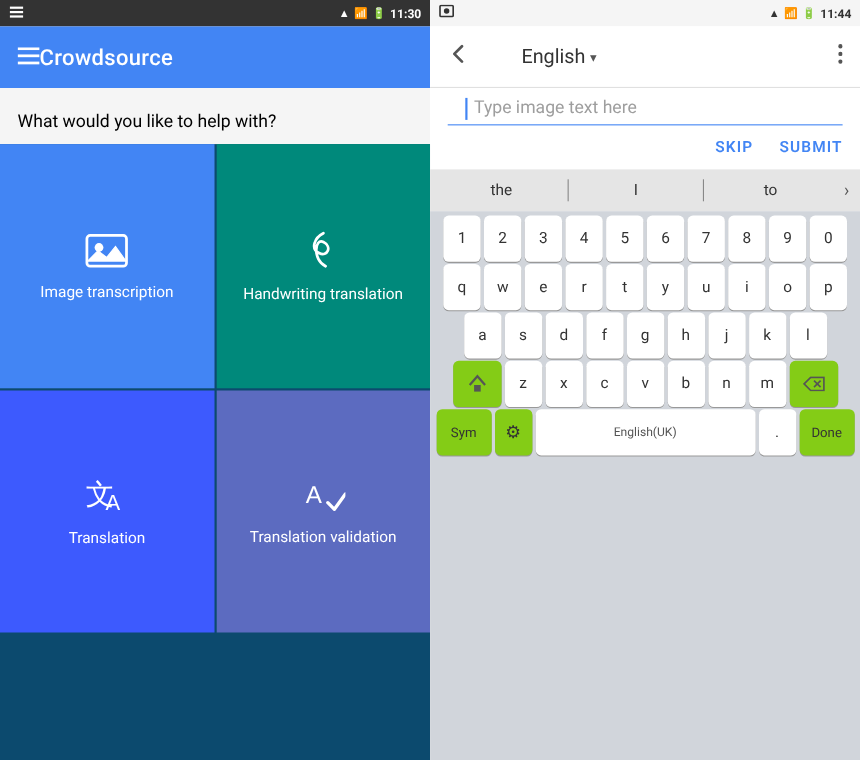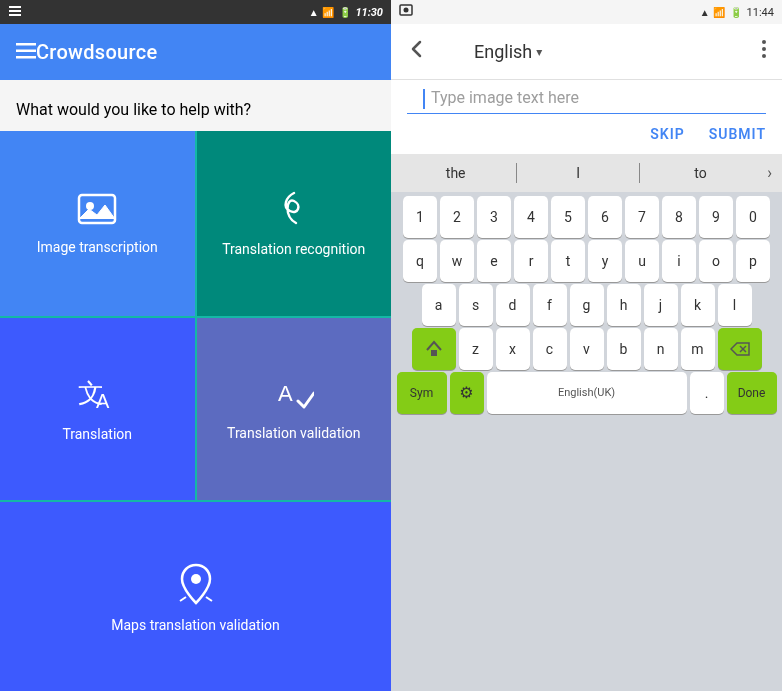--- a/index.html
+++ b/index.html
@@ -24,21 +24,21 @@
     .status-bar-left {
       background: #333;
       height: 24px;
       display: flex;
       align-items: center;
       justify-content: space-between;
       padding: 0 8px;
       color: white;
       font-size: 11px;
     }
-    .status-bar-left .time { font-weight: bold; font-style: italic; }
+    .status-bar-left .time { font-weight: bold; }
     .status-bar-left .icons { display: flex; gap: 4px; align-items: center; }
 
     .app-header {
       background: #4285f4;
       height: 56px;
       display: flex;
       align-items: center;
       padding: 0 16px;
     }
     .hamburger-icon {
@@ -60,21 +60,21 @@
       font-weight: 400;
       background: #f5f5f5;
     }
 
     .grid-container {
       display: grid;
       grid-template-columns: 1fr 1fr;
       grid-template-rows: auto auto auto;
       gap: 2px;
       flex: 1;
-      background: #14b8a6;
+      background: #0c4a6e;
     }
 
     .grid-item {
       display: flex;
       flex-direction: column;
       align-items: center;
       justify-content: center;
       padding: 20px 10px;
       cursor: pointer;
       gap: 12px;
@@ -114,21 +114,21 @@
     .status-bar-right {
       background: #f5f5f5;
       height: 24px;
       display: flex;
       align-items: center;
       justify-content: space-between;
       padding: 0 8px;
       color: #333;
       font-size: 11px;
     }
-    .status-bar-right .time { font-weight: normal; }
+    .status-bar-right .time { font-weight: bold; }
     .status-bar-right .icons { display: flex; gap: 4px; align-items: center; }
 
     .right-header {
       height: 56px;
       display: flex;
       align-items: center;
       padding: 0 8px;
       background: #fff;
       border-bottom: 1px solid #e0e0e0;
       gap: 8px;
@@ -346,21 +346,21 @@
       </div>
       <span class="item-label">Image transcription</span>
     </div>
 
     <div class="grid-item teal">
       <div class="icon-area">
         <svg width="36" height="40" viewBox="0 0 36 40" fill="none" stroke="white" stroke-width="2.5" stroke-linecap="round">
           <path d="M18 4 C10 8, 6 18, 14 22 C22 26, 26 16, 18 12 C10 8, 8 28, 20 34"></path>
         </svg>
       </div>
-      <span class="item-label">Translation recognition</span>
+      <span class="item-label">Handwriting translation</span>
     </div>
 
     <div class="grid-item indigo">
       <div class="icon-area">
         <svg width="42" height="38" viewBox="0 0 42 38" fill="white">
           <text x="2" y="26" font-size="26" fill="white" font-family="Arial">文</text>
           <text x="20" y="32" font-size="20" fill="white" font-family="Arial">A</text>
         </svg>
       </div>
       <span class="item-label">Translation</span>
@@ -369,30 +369,20 @@
     <div class="grid-item blue-light">
       <div class="icon-area">
         <svg width="40" height="36" viewBox="0 0 40 36" fill="none">
           <text x="4" y="24" font-size="22" fill="white" font-family="Arial">A</text>
           <polyline points="24,24 30,30 40,16" stroke="white" stroke-width="3" fill="none" stroke-linecap="round" stroke-linejoin="round"></polyline>
         </svg>
       </div>
       <span class="item-label">Translation validation</span>
     </div>
 
-    <div class="grid-item blue-wide">
-      <div class="icon-area">
-        <svg width="48" height="44" viewBox="0 0 48 44" fill="none">
-          <path d="M24 4 C16 4 10 10 10 18 C10 28 24 42 24 42 C24 42 38 28 38 18 C38 10 32 4 24 4 Z" fill="none" stroke="white" stroke-width="2.5"></path>
-          <circle cx="24" cy="18" r="5" fill="white"></circle>
-          <path d="M14 36 L8 40 M34 36 L40 40" stroke="white" stroke-width="2"></path>
-        </svg>
-      </div>
-      <span class="item-label">Maps translation validation</span>
-    </div>
 
   </div>
 </div>
 
 <div class="right-panel">
 
   <div class="status-bar-right">
     <div>
       <svg width="14" height="14" viewBox="0 0 14 14" fill="#333">
           <rect x="1" y="1" width="12" height="10" rx="1" fill="none" stroke="#333" stroke-width="1.5"></rect>

